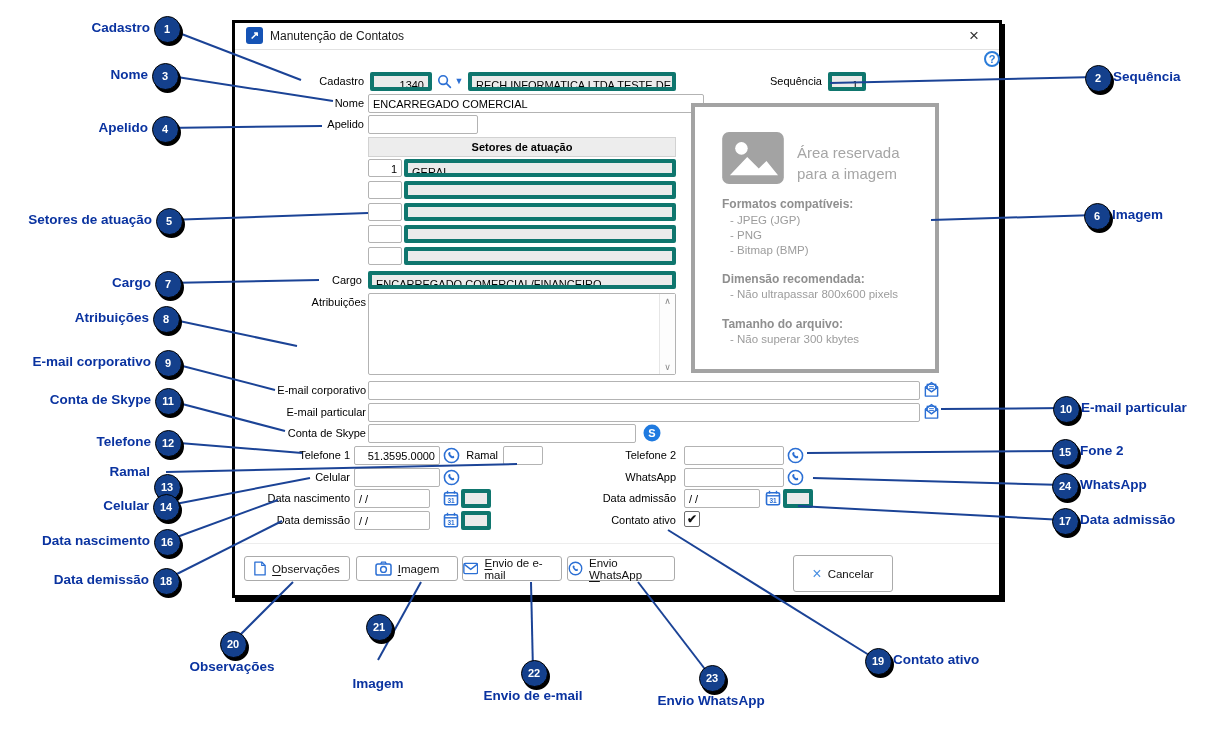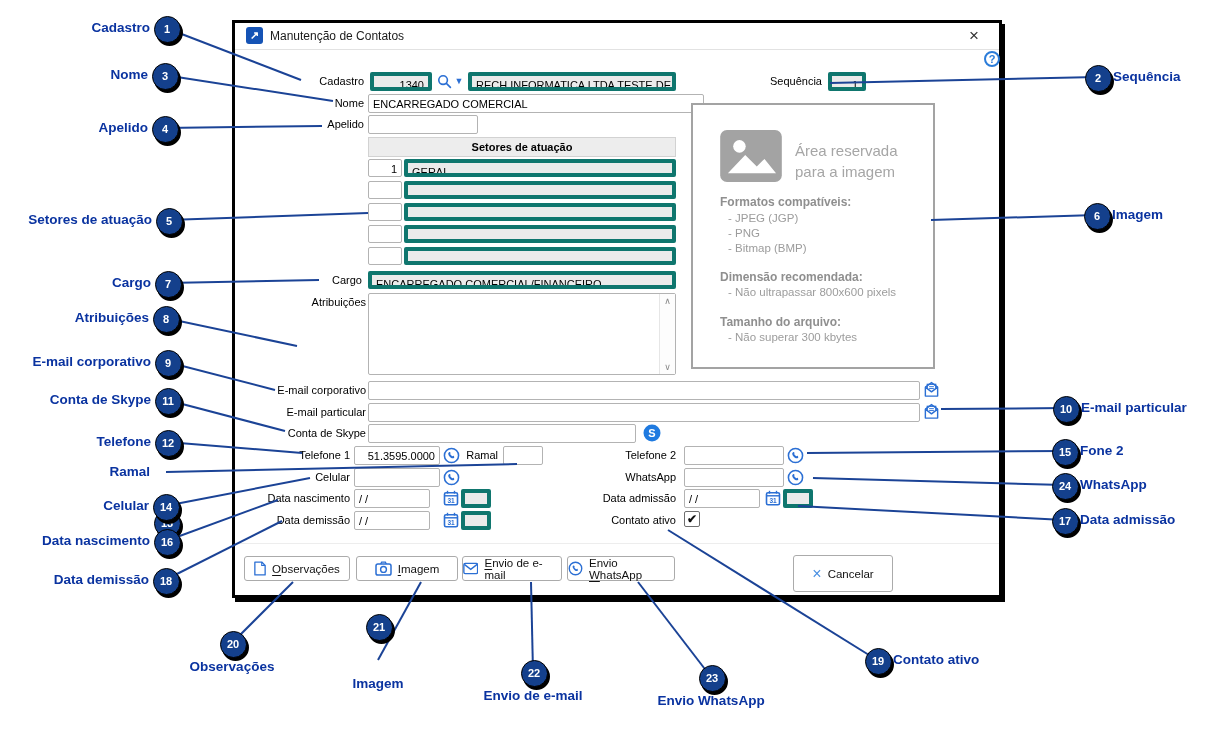--- a/index.html
+++ b/index.html
@@ -27,21 +27,21 @@
   .sethead{position:absolute;left:368px;top:137px;width:308px;height:20px;background:#ededed;border:1px solid #d2d2d2;
            box-sizing:border-box;font-size:11px;font-weight:bold;text-align:center;line-height:18px;z-index:2;}
   .icon{position:absolute;z-index:3;color:#2b6fd4;}
   .ddown{position:absolute;left:452px;top:72px;width:14px;height:19px;color:#2b6fd4;font-size:9px;line-height:19px;text-align:center;z-index:3;}
   .sb{position:absolute;left:659px;top:294px;width:16px;height:80px;border-left:1px solid #e6e6e6;background:#fdfdfd;
       z-index:3;display:flex;flex-direction:column;justify-content:space-between;align-items:center;
       font-size:9px;color:#8a8a8a;padding:2px 0;box-sizing:border-box;}
   .cb{position:absolute;left:684px;top:511px;width:16px;height:16px;background:#fff;border:1px solid #6e6e6e;border-radius:2px;
       font-size:12px;line-height:15px;text-align:center;font-weight:bold;color:#111;z-index:2;box-sizing:border-box;}
   
-  #imgpanel{position:absolute;left:691px;top:103px;width:240px;height:262px;background:#fff;border:2px solid #a3a3a3;z-index:2;}
+  #imgpanel{position:absolute;left:691px;top:103px;width:240px;height:262px;background:#fff;border:4px solid #a3a3a3;z-index:2;}
   .ph-ico{position:absolute;left:27px;top:25px;}
   .ph-title{position:absolute;left:102px;top:35px;color:#a6a6a6;font-size:15px;line-height:21px;}
   .ph-t{position:absolute;color:#8f8f8f;font-weight:bold;font-size:12px;white-space:nowrap;}
   .ph-i{position:absolute;color:#9c9c9c;font-size:11.5px;white-space:nowrap;}
   
   .btn{position:absolute;display:flex;align-items:center;justify-content:center;gap:6px;background:#fff;
        border:1px solid #ababab;border-radius:3px;font-size:11.5px;color:#111;z-index:2;box-sizing:border-box;}
   .btn u{text-underline-offset:2px;}
   .primary{background:#1e6ede;border:2px solid #0a3d91;box-shadow:inset 0 0 0 2px #fff;color:#fff;border-radius:5px;}
   .av-text{display:flex;flex-direction:column;align-items:center;line-height:15px;font-size:11.5px;margin-right:10px;}
@@ -305,21 +305,21 @@
     <div class="co-circ" style="left: 152.5px; top: 305.5px;">8</div>
     <div class="co-lab" style="right: 1063px; top: 308px;">Atribuições</div>
     <div class="co-circ" style="left: 154.5px; top: 349.5px;">9</div>
     <div class="co-lab" style="right: 1061px; top: 352px;">E-mail corporativo</div>
     <div class="co-circ" style="left: 1052.5px; top: 395.5px;">10</div>
     <div class="co-lab" style="left: 1081px; top: 398px;">E-mail particular</div>
     <div class="co-circ" style="left: 154.5px; top: 387.5px;">11</div>
     <div class="co-lab" style="right: 1061px; top: 390px;">Conta de Skype</div>
     <div class="co-circ" style="left: 154.5px; top: 429.5px;">12</div>
     <div class="co-lab" style="right: 1061px; top: 432px;">Telefone</div>
-    <div class="co-circ" style="left: 153.5px; top: 474px; margin-top: 36px;">13</div>
+    <div class="co-circ" style="left: 153.5px; top: 474px;">13</div>
     <div class="co-lab" style="right: 1062px; top: 462px;">Ramal</div>
     <div class="co-circ" style="left: 152.5px; top: 493.5px;">14</div>
     <div class="co-lab" style="right: 1063px; top: 496px;">Celular</div>
     <div class="co-circ" style="left: 1051.5px; top: 438.5px;">15</div>
     <div class="co-lab" style="left: 1080px; top: 441px;">Fone 2</div>
     <div class="co-circ" style="left: 153.5px; top: 528.5px;">16</div>
     <div class="co-lab" style="right: 1062px; top: 531px;">Data nascimento</div>
     <div class="co-circ" style="left: 1051.5px; top: 507.5px;">17</div>
     <div class="co-lab" style="left: 1080px; top: 510px;">Data admissão</div>
     <div class="co-circ" style="left: 152.5px; top: 567.5px;">18</div>

